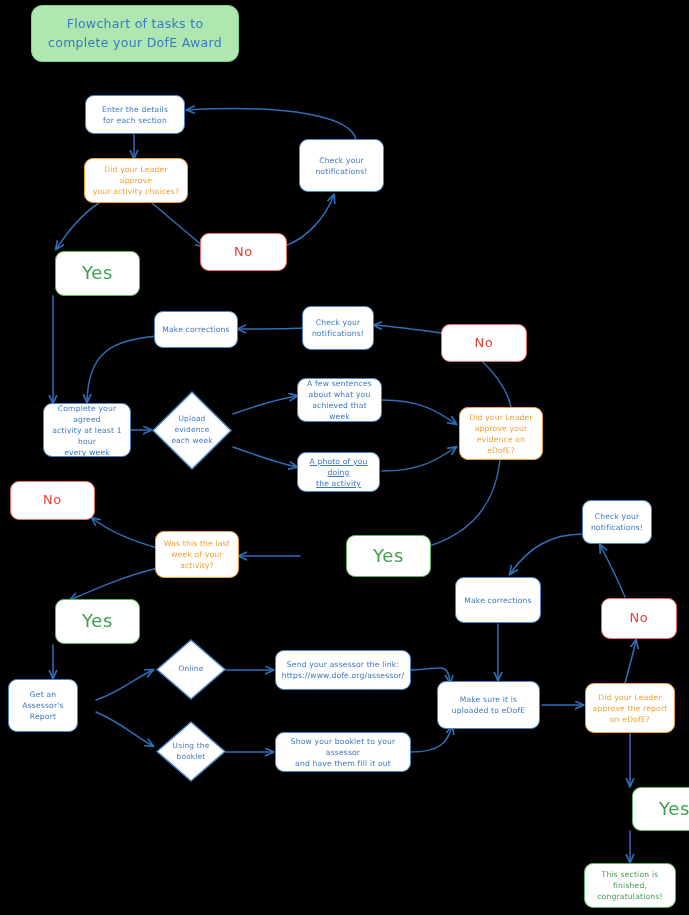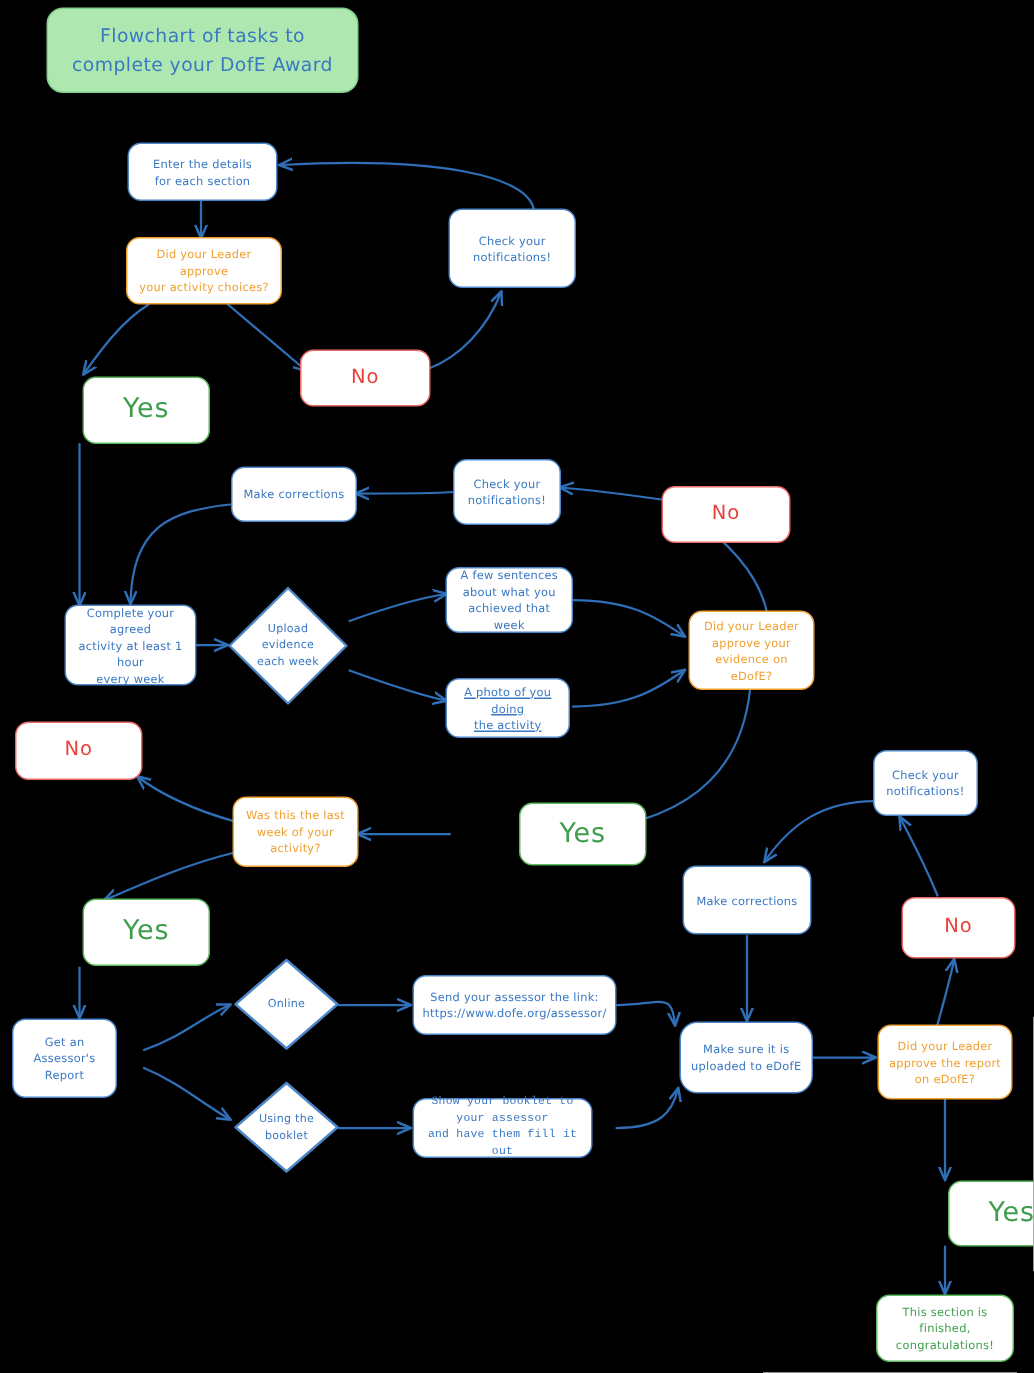--- a/index.html
+++ b/index.html
@@ -297,26 +297,26 @@
       <span class="nlabel">Using the
 booklet</span>
     </div>
   </div>
 
   <div class="node" style="left:275px; top:650px; width:136px; height:40px;">
     <span class="nlabel">Send your assessor the link:
 https://www.dofe.org/assessor/</span>
   </div>
 
-  <div class="node" style="left:275px; top:732px; width:120px; height:40px;font-family:Liberation Mono, monospace;">
+  <div class="node" style="left:275px; top:732px; width:136px; height:40px;">
     <span class="nlabel">Show your booklet to your assessor
 and have them fill it out</span>
   </div>
 
-  <div class="node" style="left:453px; top:681px; width:89px; height:48px;border-radius:12px;">
+  <div class="node" style="left:437px; top:681px; width:103px; height:48px;">
     <span class="nlabel">Make sure it is
 uploaded to eDofE</span>
   </div>
 
   <div class="node" style="left:455px; top:577px; width:86px; height:46px;">
     <span class="nlabel">Make corrections</span>
   </div>
 
   <div class="node" style="left:582px; top:500px; width:70px; height:44px;">
     <span class="nlabel">Check your

